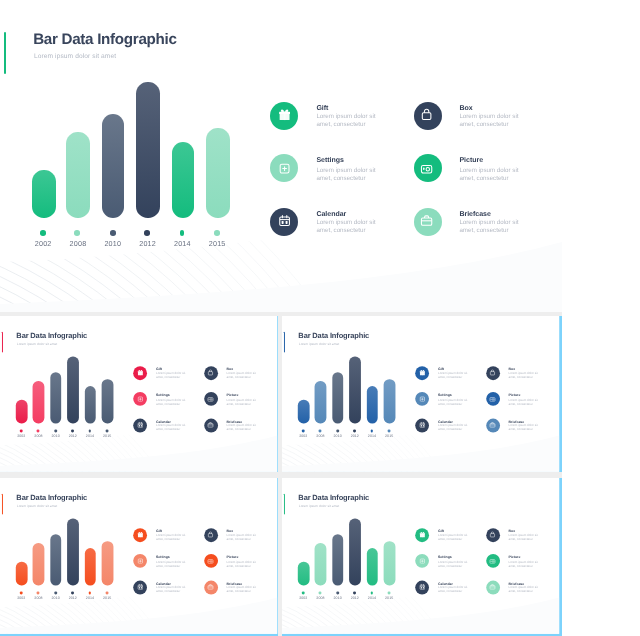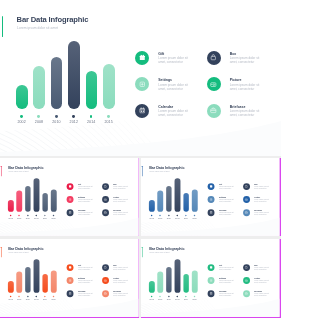--- a/index.html
+++ b/index.html
@@ -1,19 +1,19 @@
 <!DOCTYPE html>
 <html><head>
 <meta charset="utf-8">
 <style>
   html,body{margin:0;padding:0;background:#fff;}
   body{width:281px;height:318px;font-family:"Liberation Sans",sans-serif;overflow:hidden;}
   .page{position:relative;width:281px;height:318px;background:#eceded;overflow:hidden;}
 
-  .slidebox{position:absolute;overflow:hidden;background:#d946ef;}
+  .slidebox{position:absolute;overflow:hidden;background:#7dd3fc;}
   .slide{position:absolute;left:0;top:0;width:281px;height:157.5px;background:#fff;
          transform-origin:0 0;overflow:hidden;}
 
   
   .bg-sheen{position:absolute;left:0;top:0;width:281px;height:157.5px;}
 
   
   .accent-bar{position:absolute;left:1.7px;top:16.4px;width:1.7px;height:20.4px;border-radius:0.8px;}
   .s-title{position:absolute;left:16.6px;top:14.7px;font-size:7.6px;font-weight:bold;
            letter-spacing:-0.15px;color:#39455c;white-space:nowrap;}

